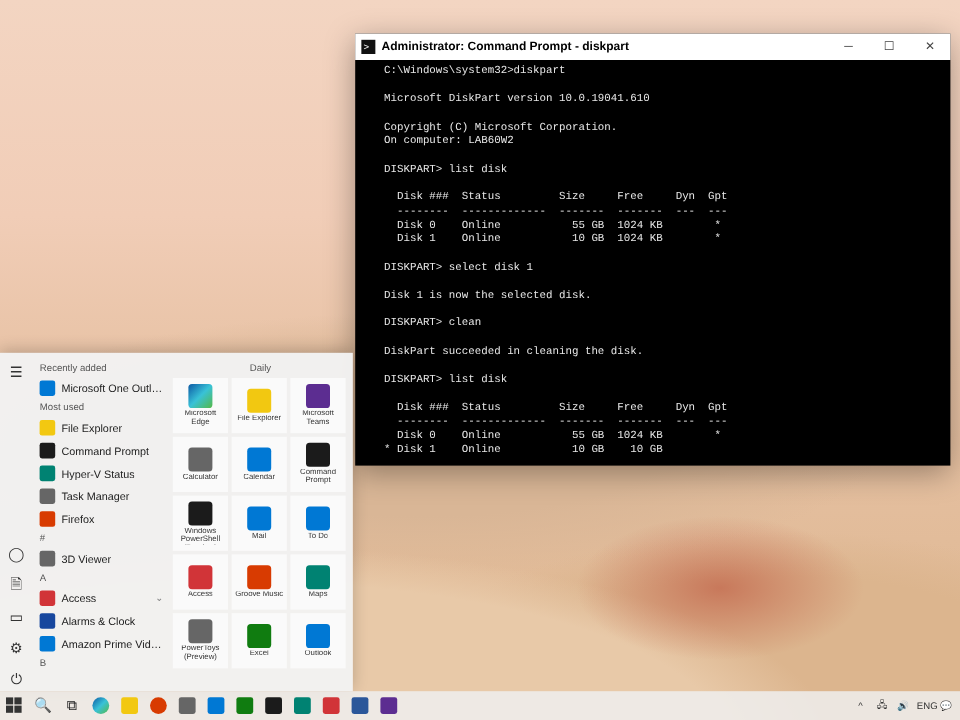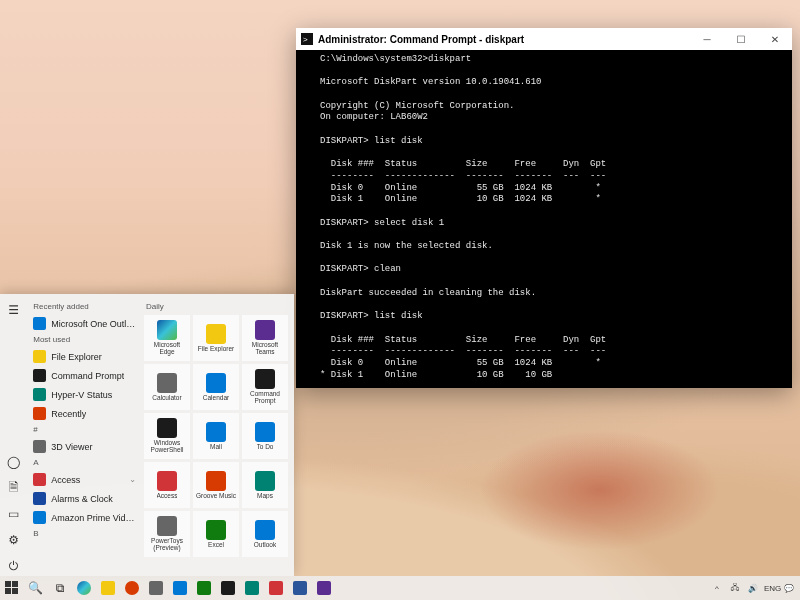--- a/index.html
+++ b/index.html
@@ -92,21 +92,21 @@
     display: inline-flex; align-items: center; justify-content: center;
     font-size: 9px; color: #fff; flex-shrink: 0;
   }
   .apps .row .albl { overflow: hidden; text-overflow: ellipsis; }
   .apps .row .chev { margin-left: auto; color: #888; font-size: 8px; }
 
   .start .tiles {
     flex: 1;
     padding: 6px 6px 2px 2px;
   }
-  .tiles .thdr { font-size: 8px; color: #555; padding: 2px 0 4px 2px; }
+  .tiles .thdr { font-size: 8px; color: #555; padding: 2px 0 4px 2px; text-align: center; }
   .tiles .grid {
     display: grid;
     grid-template-columns: repeat(3, 46px);
     grid-auto-rows: 46px;
     gap: 3px;
   }
   .tile {
     background: #fafafa;
     display: flex; flex-direction: column;
     align-items: center; justify-content: center;
@@ -241,22 +241,26 @@
         </div>
         <div class="row">
           <span class="aic bg-black"></span>
           <span class="albl">Command Prompt</span>
         </div>
         <div class="row">
           <span class="aic bg-teal"></span>
           <span class="albl">Hyper-V Status</span>
         </div>
         <div class="row">
+          <span class="aic bg-grey"></span>
+          <span class="albl">Task Manager</span>
+        </div>
+        <div class="row">
           <span class="aic bg-orange"></span>
-          <span class="albl">Recently</span>
+          <span class="albl">Firefox</span>
         </div>
       </div>
     <div id="alpha-list">
         <div class="hdr">#</div>
         <div class="row">
           <span class="aic bg-grey"></span>
           <span class="albl">3D Viewer</span>
         </div>
         <div class="hdr">A</div>
         <div class="row">

